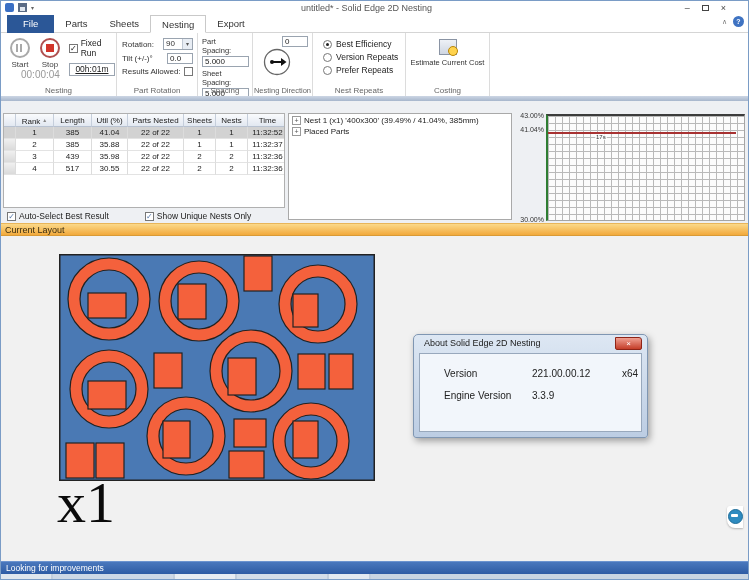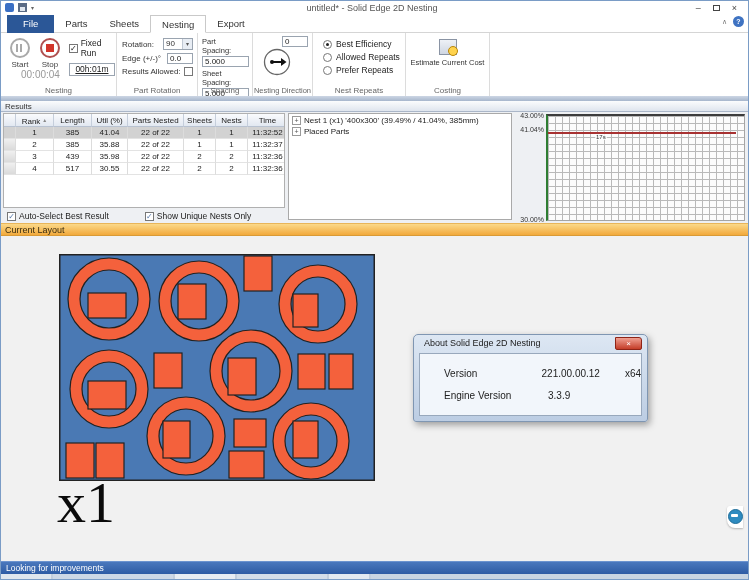--- a/index.html
+++ b/index.html
@@ -2,21 +2,21 @@
 <html><head>
 <meta charset="utf-8">
 <style>
   * { box-sizing: border-box; margin: 0; padding: 0; }
   html,body { background:#d8d8d8; }
   body { font-family:"Liberation Sans", sans-serif; }
   .app { position:relative; width:749px; height:580px; background:#fff; overflow:hidden;
          border:1px solid #7a9cc6; }
 
   
-  .titlebar { position:absolute; top:0; left:0; right:5px; height:14px; background:#fff; }
+  .titlebar { position:absolute; top:0; left:0; right:16px; height:14px; background:#fff; }
   .qat { position:absolute; left:4px; top:2px; display:flex; align-items:center; gap:4px; }
   .app-icon { width:9px; height:9px; background:#3a6fc4; border-radius:2px; }
   .save-icon { width:9px; height:9px; background:#5a6b85; position:relative; }
   .save-icon::after { content:""; position:absolute; left:2px; bottom:1px; width:5px; height:4px; background:#dfe6ef; }
   .qat-caret { font-size:6px; color:#666; }
   .win-title { position:absolute; left:0; right:0; top:2px; text-align:center; font-size:9px; color:#555; }
   .win-controls { position:absolute; right:6px; top:0; display:flex; gap:12px; align-items:center; height:14px; }
   .win-btn { font-size:9px; color:#444; line-height:14px; cursor:default; }
   .restore-glyph { width:7px; height:6px; border:1px solid #444; display:inline-block; }
 
@@ -123,31 +123,31 @@
   .canvas { position:absolute; top:235px; left:0; right:0; height:325px; background:#f1f1f1; }
   .sheet-svg { position:absolute; left:58px; top:18px; }
   .multiplier { position:absolute; left:56px; top:238px; font-family:"Liberation Serif",serif; font-size:58px; color:#0a0a0a; line-height:1; }
   .helper-icon { position:absolute; right:5px; top:270px; width:16px; height:22px; background:#fff;
                  border-radius:3px 0 0 8px; box-shadow:0 1px 2px rgba(0,0,0,.25); }
   .helper-icon::after { content:""; position:absolute; left:1px; top:3px; width:13px; height:13px; border-radius:50%;
                         background:#2e8bc0; border:1px solid #1f6d99; }
   .helper-icon::before { content:""; position:absolute; left:4px; top:8px; width:7px; height:3px; background:#fff; z-index:1; border-radius:1px; }
 
   
-  .about { position:absolute; left:412px; top:98px; width:235px; height:88px;
+  .about { position:absolute; left:412px; top:98px; width:235px; height:104px;
            background:linear-gradient(#dde7f3,#bccde3); border:1px solid #7f96b2; border-radius:5px 5px 3px 3px;
            box-shadow:2px 3px 7px rgba(0,0,0,.35); }
   .about-title { height:17px; font-size:9px; color:#1a1a1a; padding:3px 0 0 10px; }
   .about-close { position:absolute; right:5px; top:2px; width:27px; height:13px; border-radius:0 3px 2px 2px;
                  background:linear-gradient(#f0a092,#c43d28); border:1px solid #8e2417; color:#fff;
                  font-size:8px; text-align:center; line-height:11px; }
   .about-body { position:absolute; left:5px; right:5px; top:18px; bottom:5px; background:#f2f6fb; border:1px solid #98a8bc; padding:14px 0 0 24px; }
   .about-row { display:flex; font-size:10px; color:#222; margin-bottom:11px; }
   .about-row .lbl { width:88px; }
-  .about-row .val { width:90px;margin-left:16px; }
+  .about-row .val { width:90px; }
 
   
   .statusbar { position:absolute; top:560px; left:0; right:0; height:13px;
                background:linear-gradient(#4a78bd,#2d5ba4); border-top:1px solid #6b93cf;
                font-size:8.5px; color:#fff; padding-left:5px; line-height:12px; }
   .sliver { position:absolute; top:573px; left:0; right:0; height:7px; background:#c2cedd; display:flex; gap:2px; }
   .sliver span { height:7px; flex:none; }
 </style>
 </head>
 <body>
@@ -208,21 +208,21 @@
 
     <div class="rgroup g-rot">
       <div class="rot-row">
         <label>Rotation:</label>
         <span class="combo">
           <span class="val">90</span>
           <span class="caret">▾</span>
         </span>
       </div>
       <div class="rot-row">
-        <label>Edge (+/-)°</label>
+        <label>Tilt (+/-)°</label>
         <input class="fld tilt-fld" readonly="" value="0.0" style="">
       </div>
       <div class="rot-row">
         <label>Results Allowed:</label>
         <span class="chk mirror-chk"></span>
       </div>
       <div class="g-label">Part Rotation</div>
     </div>
 
     <div class="rgroup g-spc">
@@ -247,21 +247,21 @@
     </div>
 
     <div class="rgroup g-rep">
       <div id="repeat-radios">
           <div class="radio-row">
             <span class="radio sel"></span>
             <span>Best Efficiency</span>
           </div>
           <div class="radio-row">
             <span class="radio"></span>
-            <span>Allowed Repeats</span>
+            <span>Version Repeats</span>
           </div>
           <div class="radio-row">
             <span class="radio"></span>
             <span>Prefer Repeats</span>
           </div>
         </div>
       <div class="g-label">Nest Repeats</div>
     </div>
 
     <div class="rgroup g-cost">
@@ -271,21 +271,20 @@
       </div>
       <div class="g-label">Costing</div>
     </div>
 
     <div class="rgroup" style="flex:1; border-right:none;"></div>
   </div>
 
   <div class="ribbon-sep"></div>
 
   <div class="results">
-    <div class="r-head">Results</div>
     <div class="r-body">
       <div class="table-panel" id="results-table">
           <div class="t-row head">
             <div class="t-cell" style="width: 12px;"></div>
             <div class="t-cell" style="width: 38px;">Rank<span class="sort-arrow">▲</span></div>
             <div class="t-cell" style="width: 38px;">Length</div>
             <div class="t-cell" style="width: 36px;">Util (%)</div>
             <div class="t-cell" style="width: 56px;">Parts Nested</div>
             <div class="t-cell" style="width: 32px;">Sheets</div>
             <div class="t-cell" style="width: 32px;">Nests</div>

